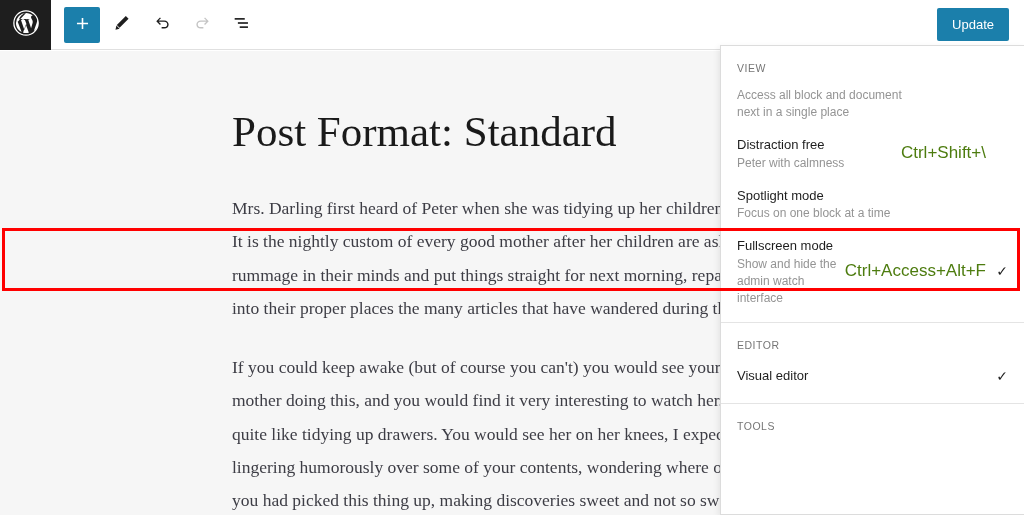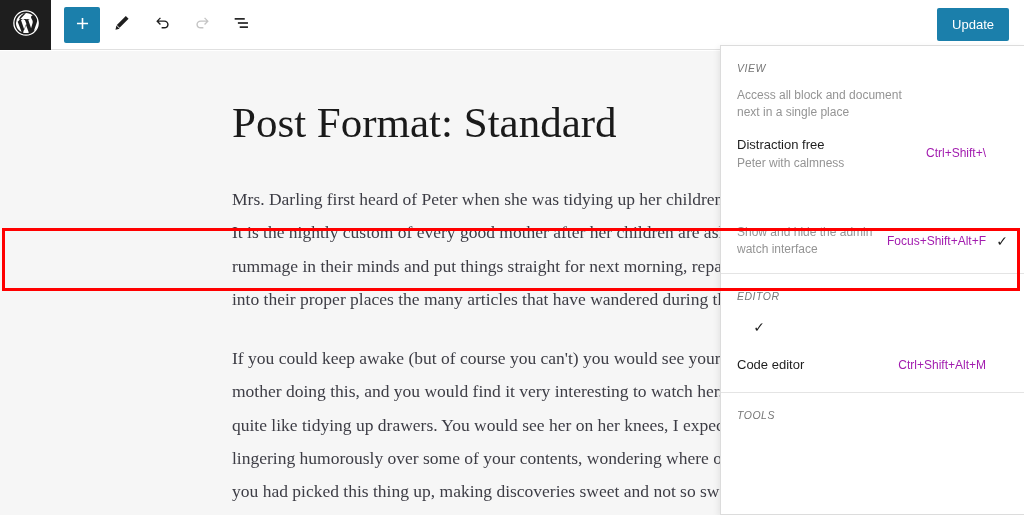--- a/index.html
+++ b/index.html
@@ -91,21 +91,21 @@
   }
   .post-wrap {
     padding: 44px 0 0 232px;
     width: 600px;
   }
   .post-title {
     font-family: "Liberation Serif", serif;
     font-size: 43px;
     line-height: 1.12;
     color: #1a1a1a;
-    margin: 4px 0 36px 0;
+    margin: 13px 0 36px 0;
     font-weight: 400;
     white-space: nowrap;
   }
   .post-para {
     font-family: "Liberation Serif", serif;
     font-size: 17.5px;
     line-height: 1.9;
     color: #3d3d45;
     margin: 0 0 26px 0;
     width: 560px;
@@ -125,21 +125,20 @@
     box-shadow: -2px 2px 6px rgba(0,0,0,0.07);
     z-index: 20;
     overflow: hidden;
   }
   .menu-section-label {
     font-size: 10.5px;
     letter-spacing: 0.5px;
     color: #767676;
     padding: 16px 16px 6px 16px;
     text-transform: uppercase;
-    font-style: italic;
   }
   .menu-item {
     display: flex;
     align-items: center;
     padding: 7px 16px 7px 16px;
     cursor: pointer;
     position: relative;
     min-height: 24px;
   }
   .menu-item-texts {
@@ -158,22 +157,22 @@
     max-width: 185px;
   }
   .mi-right {
     display: flex;
     align-items: center;
     gap: 10px;
     flex: none;
     padding-left: 6px;
   }
   .mi-shortcut {
-    font-size: 12px;
-    color: #a21caf;
+    font-size: 17px;
+    color: #4d7c0f;
     white-space: nowrap;
   }
   .mi-check {
     font-size: 14px;
     color: #1e1e1e;
     width: 12px;
     text-align: center;
   }
   .mi-check.hidden { visibility: hidden; }
   .menu-divider {
@@ -321,56 +320,55 @@
       <div class="mi-title">Distraction free</div>
       <div class="mi-desc">Peter with calmness</div>
     </div>
     <div class="mi-right">
       <span class="mi-shortcut">Ctrl+Shift+\</span>
       <span class="mi-check hidden">✓</span>
     </div>
   </div>
 
   <div class="menu-item">
+    <div class="menu-item-texts">
+      <div class="mi-title">Spotlight mode</div>
+      <div class="mi-desc">Focus on one block at a time</div>
+    </div>
     <div class="mi-right">
       <span class="mi-shortcut"></span>
       <span class="mi-check hidden">✓</span>
     </div>
   </div>
 
   <div class="menu-item">
     <div class="menu-item-texts">
+      <div class="mi-title">Fullscreen mode</div>
       <div class="mi-desc">Show and hide the admin watch interface</div>
     </div>
     <div class="mi-right">
-      <span class="mi-shortcut">Focus+Shift+Alt+F</span>
+      <span class="mi-shortcut">Ctrl+Access+Alt+F</span>
       <span class="mi-check">✓</span>
     </div>
   </div>
 
   <div class="menu-divider"></div>
 
   <div class="menu-section-label">EDITOR</div>
 
   <div class="menu-item">
+    <div class="menu-item-texts">
+      <div class="mi-title">Visual editor</div>
+    </div>
     <div class="mi-right">
       <span class="mi-shortcut"></span>
       <span class="mi-check">✓</span>
     </div>
   </div>
 
-  <div class="menu-item">
-    <div class="menu-item-texts">
-      <div class="mi-title">Code editor</div>
-    </div>
-    <div class="mi-right">
-      <span class="mi-shortcut">Ctrl+Shift+Alt+M</span>
-      <span class="mi-check hidden">✓</span>
-    </div>
-  </div>
 
   <div class="menu-divider"></div>
 
   <div class="menu-section-label">TOOLS</div>
 
   <div class="menu-item">
     <div class="mi-right">
       <span class="mi-shortcut"></span>
       <span class="mi-check hidden">✓</span>
     </div>

